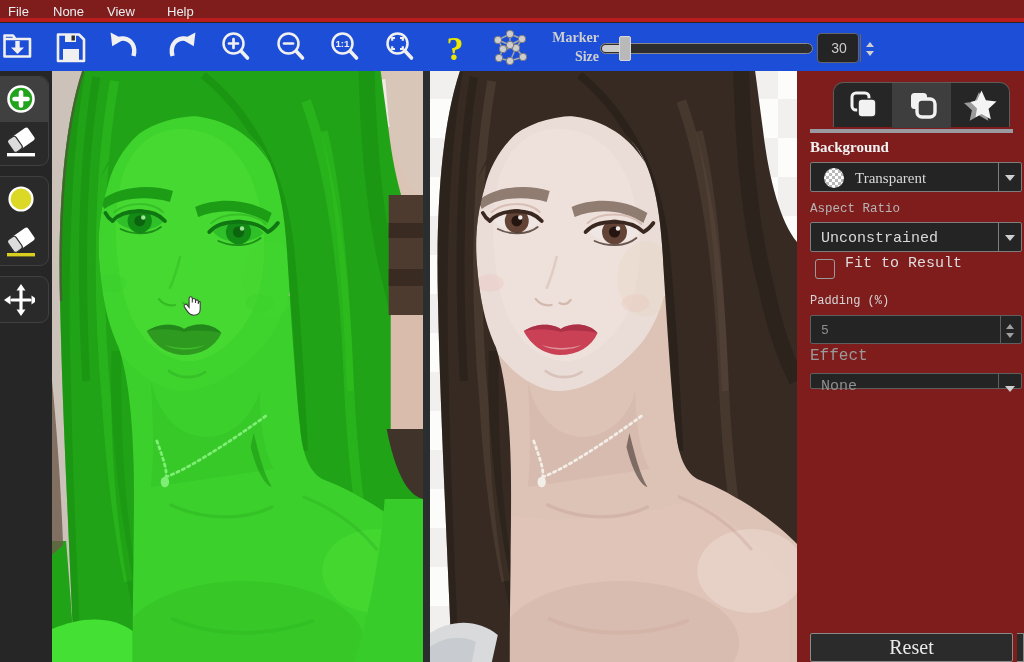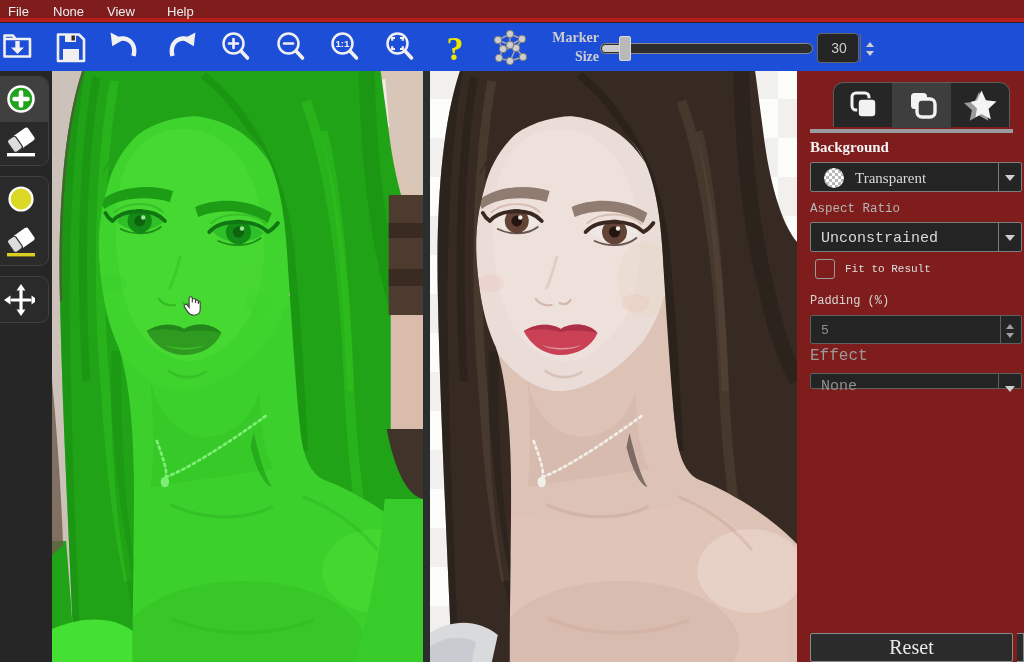--- a/index.html
+++ b/index.html
@@ -430,21 +430,21 @@
 </svg>
    <div class="ddtext" style="left:44px;font-family:'Liberation Serif',serif;font-size:15px">Transparent</div>
    <div class="arr"></div>
  </div>
  <div class="lbl mono" style="top:131px;font-size:12.5px;color:#b5b5b5">Aspect Ratio</div>
  <div class="dd" style="top:151px">
    <div class="ddtext" style="left:10px">Unconstrained</div>
    <div class="arr"></div>
  </div>
  <div style="position:absolute;left:18px;top:188px;width:20px;height:20px;border:1.5px solid #9a9a9a;border-radius:3px"></div>
- <div class="lbl mono" style="left:48px;top:192px;font-size:11px;color:#dddddd">Fit to Result</div>
+ <div class="lbl mono" style="left:48px;top:184px;font-size:15px;color:#dddddd">Fit to Result</div>
  <div class="lbl mono" style="top:223px;font-size:12px;color:#d5d5d5">Padding (%)</div>
  <div style="position:absolute;left:13px;top:244px;width:212px;height:29px;background:#242424;border:1px solid #5f5f5f;border-radius:2px">
    <div class="mono" style="position:absolute;left:10px;top:7px;font-size:13px;color:#8f8f8f">5</div>
    <div style="position:absolute;right:0;top:0;width:21px;height:100%;border-left:1px solid #5f5f5f">
      <div style="position:absolute;left:5px;top:4px;border:4px solid transparent;border-bottom:5.5px solid #9f9f9f"></div>
      <div style="position:absolute;left:5px;top:17px;border:4px solid transparent;border-top:5.5px solid #9f9f9f"></div>
    </div>
  </div>
  <div class="lbl mono" style="top:276px;font-size:16px;color:#9a9a9a">Effect</div>
  <div class="dd" style="top:302px;height:16px;border-color:#5f5f5f">

